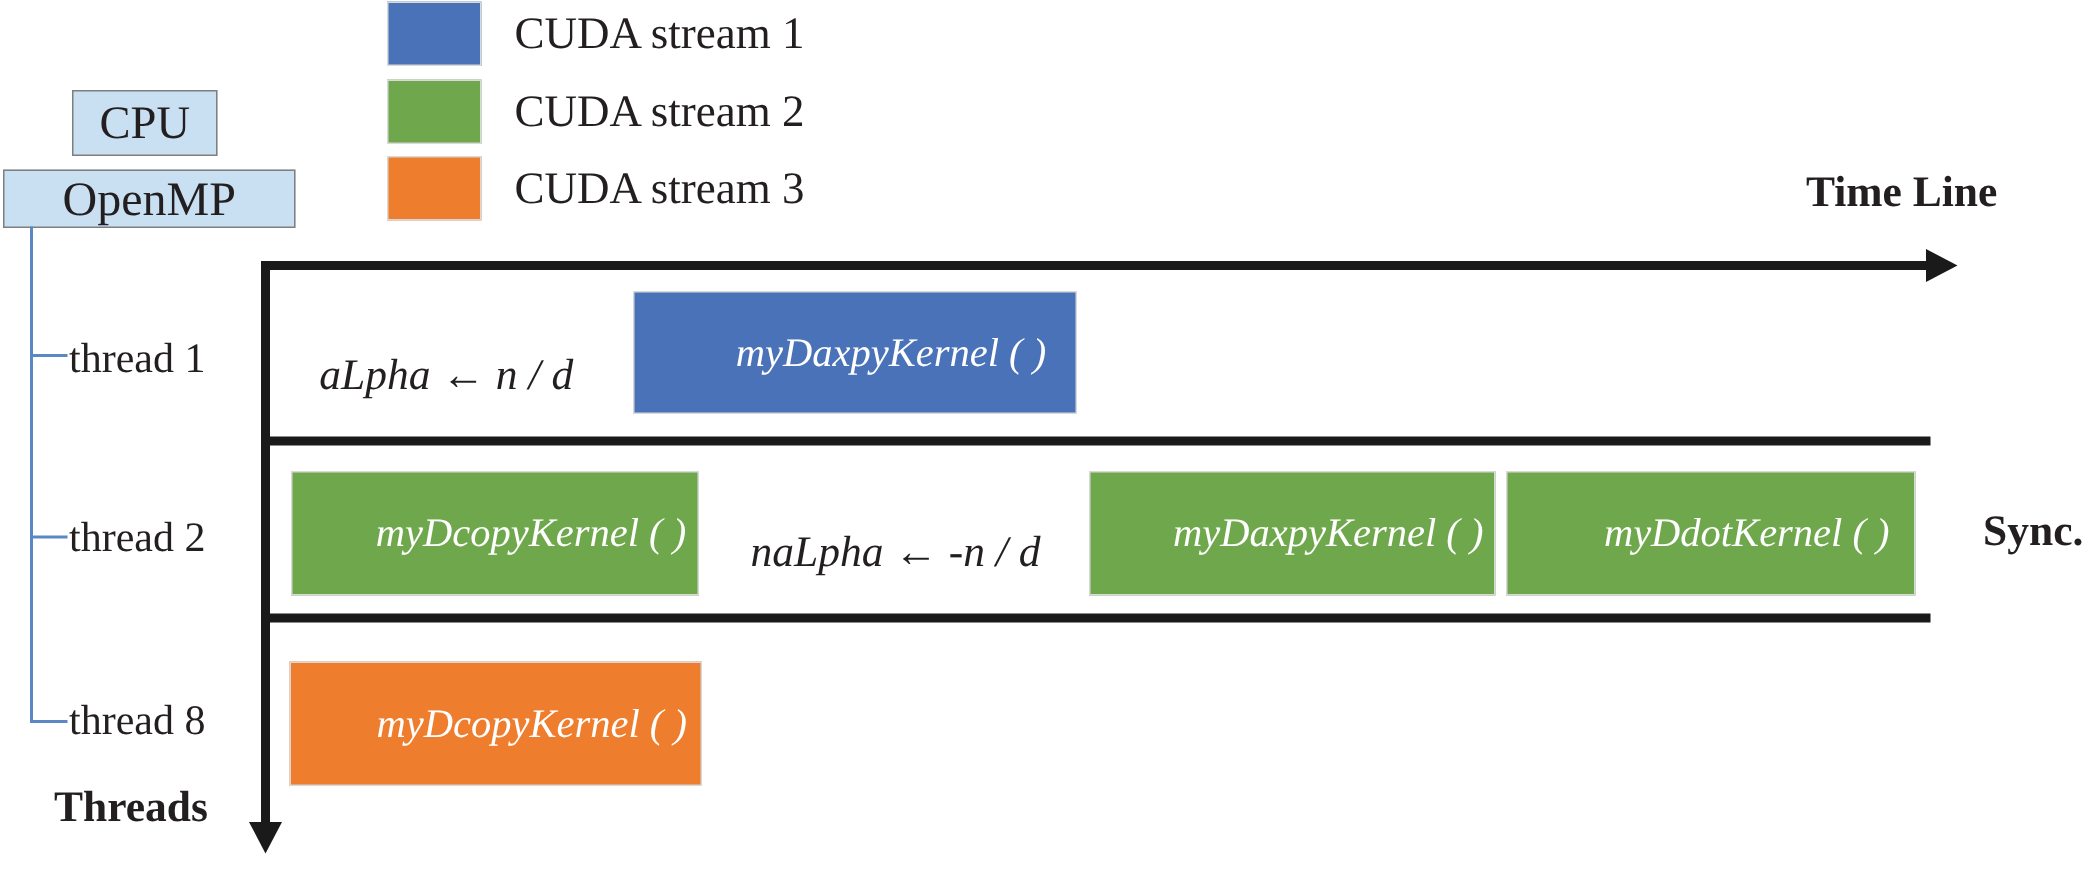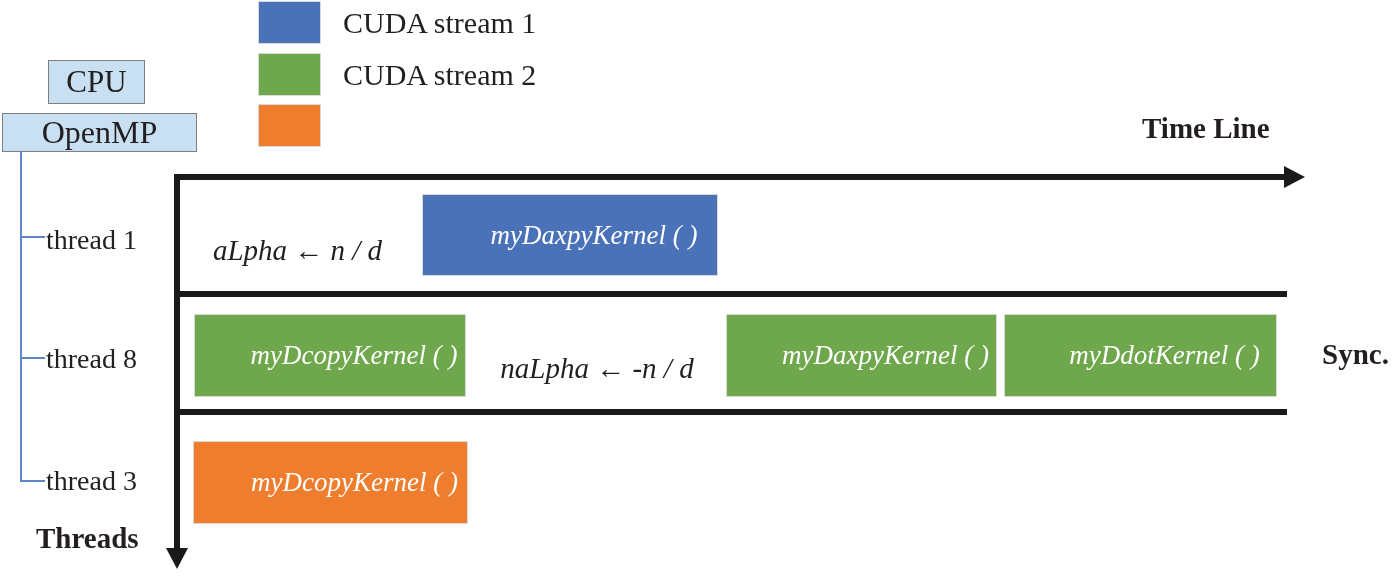--- a/index.html
+++ b/index.html
@@ -53,21 +53,21 @@
     left:166px;top:548px;width:0;height:0;
     border-top:21px solid #1a1a1a;
     border-left:11px solid transparent;
     border-right:11px solid transparent;
   }
   .divider{background:#1a1a1a;left:176px;width:1111px;height:6px;}
   .divider-1{top:291px;}
   .divider-2{top:409px;}
 
   .bold-label{font-weight:bold;font-size:29px;white-space:nowrap;}
-  .timeline-label{left:1142px;top:112px;text-align:center;}
+  .timeline-label{left:1204px;top:112px;text-align:center;}
   .sync-label{left:1322px;top:338px;}
   .threads-label{left:36px;top:522px;}
 
   
   .kernel{
     display:flex;align-items:center;justify-content:center;
     color:#ffffff;font-style:italic;font-size:27px;
     border:1px solid #d9d9d9;white-space:nowrap;padding-left:48px;
   }
   .kernel-blue{background:#4a72b8;}
@@ -93,33 +93,34 @@
 
   <div class="abs cpu-chip openmp-box">OpenMP</div>
   <div class="abs cpu-chip cpu-box">CPU</div>
 
   <div class="abs connector conn-v"></div>
   <div class="abs connector stub stub-1"></div>
   <div class="abs connector stub stub-2"></div>
   <div class="abs connector stub stub-3"></div>
 
   <div class="abs thread-label thread-label-1">thread 1</div>
-  <div class="abs thread-label thread-label-2">thread 8</div>
-  <div class="abs thread-label thread-label-3">thread 3</div>
+  <div class="abs thread-label thread-label-2">thread 2</div>
+  <div class="abs thread-label thread-label-3">thread 8</div>
 
   <div class="abs legend-row legend-row-1">
     <span class="swatch swatch-blue"></span>
     <span class="legend-label">CUDA stream 1</span>
   </div>
   <div class="abs legend-row legend-row-2">
     <span class="swatch swatch-green"></span>
     <span class="legend-label">CUDA stream 2</span>
   </div>
   <div class="abs legend-row legend-row-3">
     <span class="swatch swatch-orange"></span>
+    <span class="legend-label">CUDA stream 3</span>
   </div>
 
   <div class="abs bold-label timeline-label">Time Line</div>
   <div class="abs bold-label sync-label">Sync.</div>
   <div class="abs bold-label threads-label">Threads</div>
 
   <div class="abs axis-bar h-axis"></div>
   <div class="abs arrow-right"></div>
   <div class="abs axis-bar v-axis"></div>
   <div class="abs arrow-down"></div>

